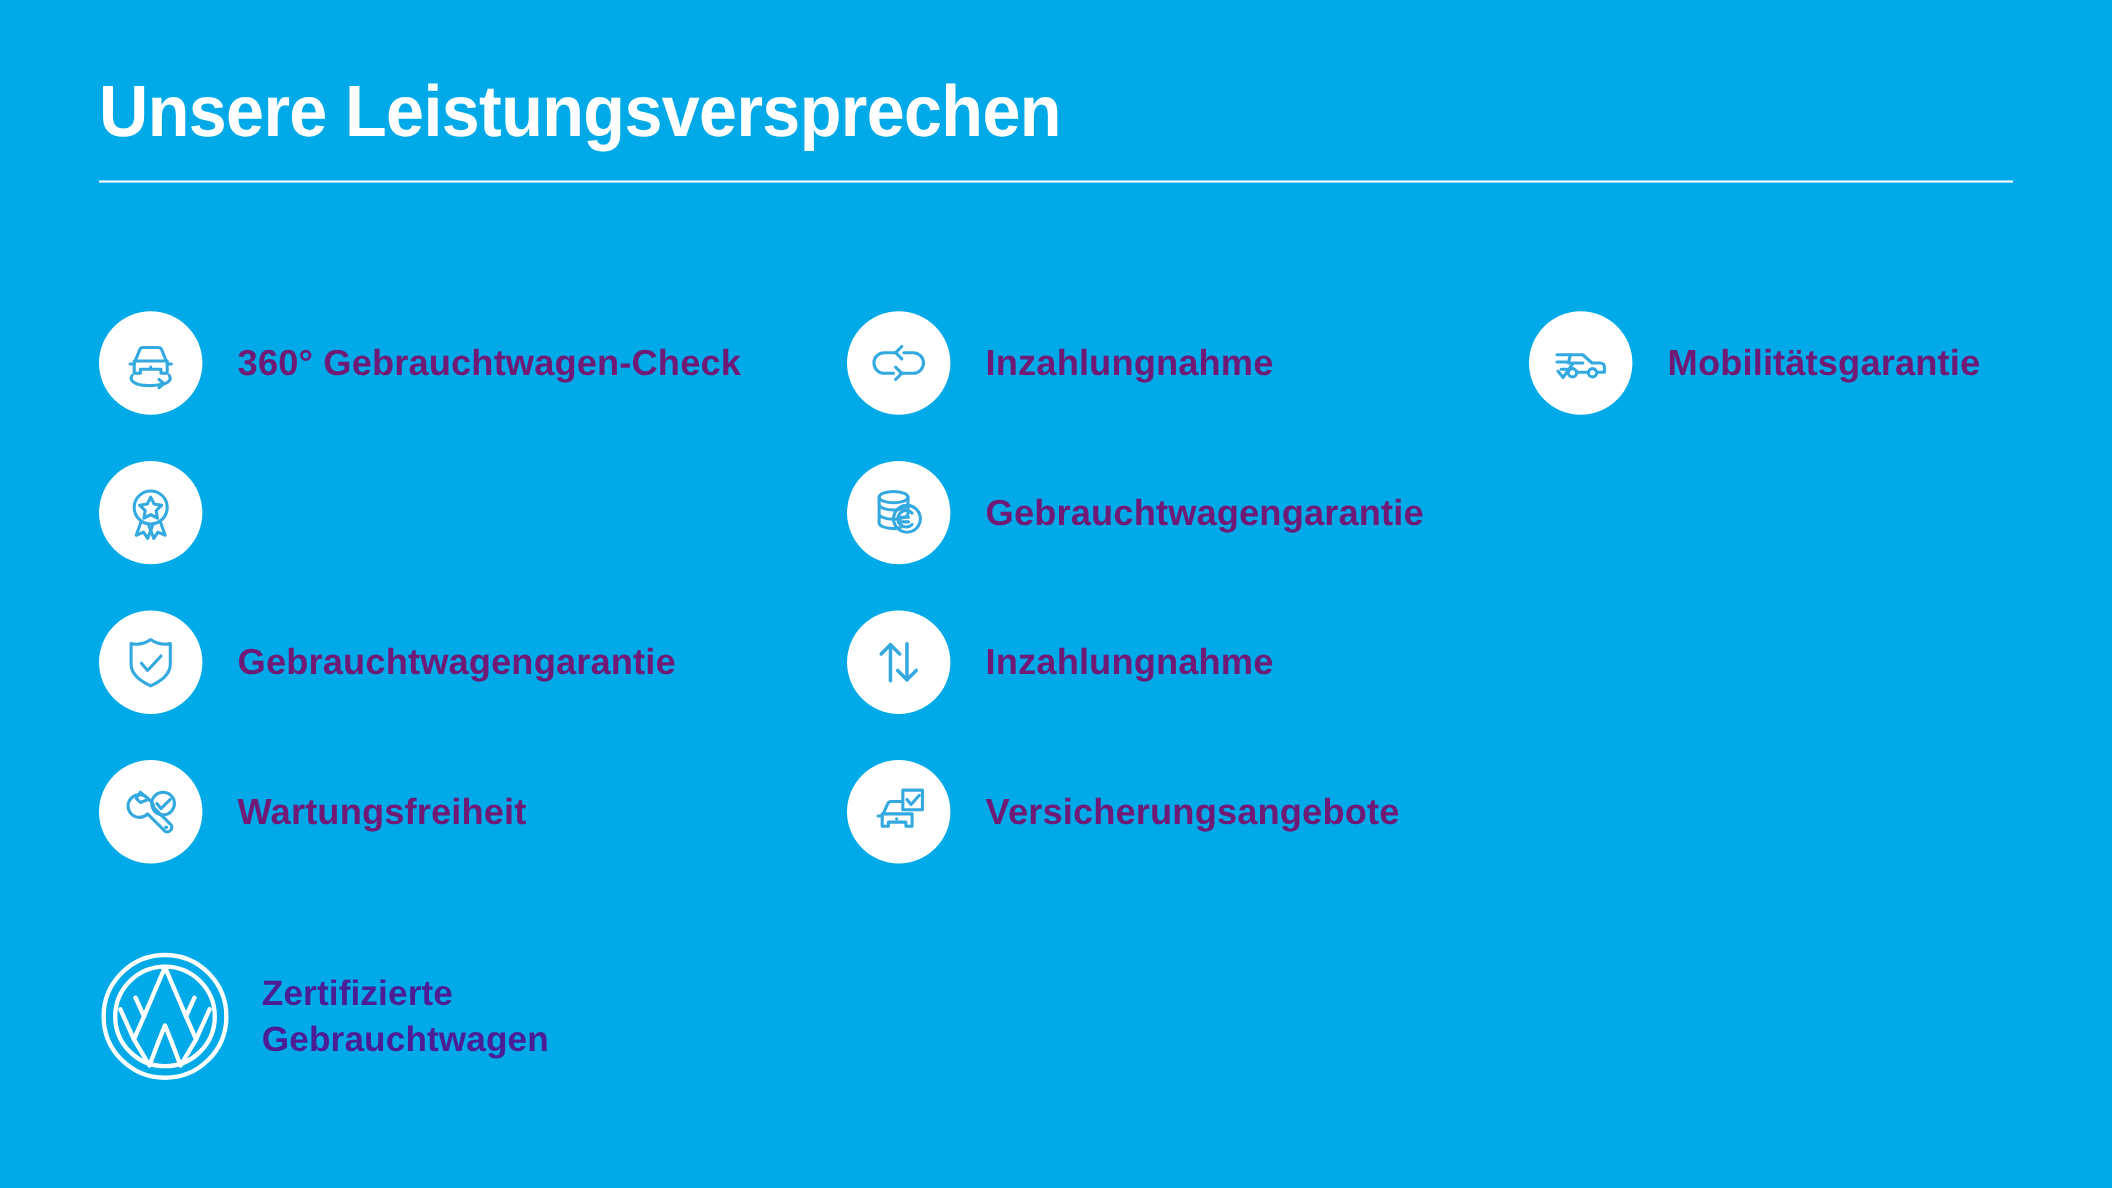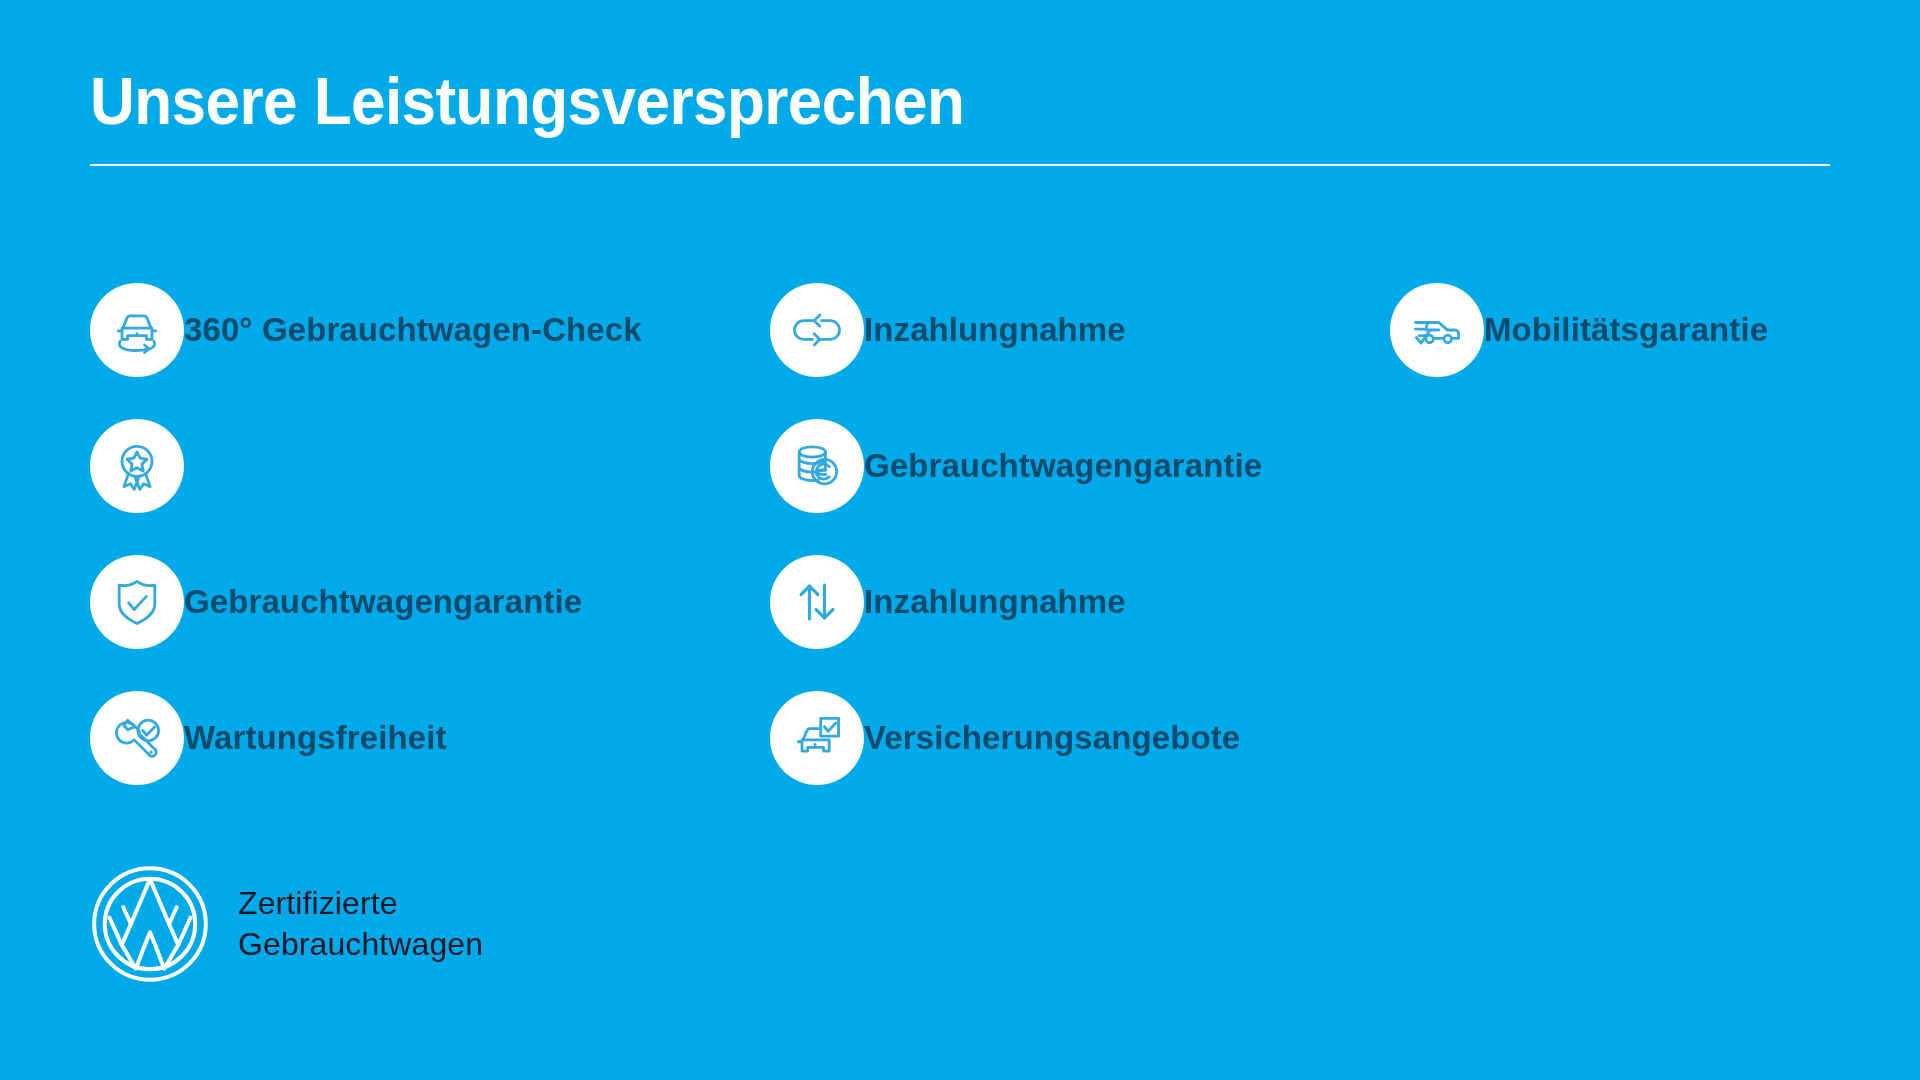--- a/index.html
+++ b/index.html
@@ -81,21 +81,22 @@
     display: flex;
     align-items: center;
     justify-content: center;
   }
   .badge svg {
     width: 60px;
     height: 60px;
     display: block;
   }
   .item-label {
-    color: #0c4a6e;
+    margin-left: 32px;
+    color: #701a75;
     font-size: 33px;
     line-height: 40px;
     font-weight: 600;
     letter-spacing: 0.1px;
     white-space: nowrap;
     text-align: center;
   }
 
   
   .brand {
@@ -106,24 +107,24 @@
     align-items: center;
   }
   .brand-logo {
     flex: 0 0 auto;
     width: 124px;
     height: 124px;
   }
   .brand-logo svg { display: block; width: 124px; height: 124px; }
   .brand-text {
     margin-left: 26px;
-    color: #0f172a;
+    color: #4c1d95;
     font-size: 32px;
     line-height: 41px;
-    font-weight: 400;
+    font-weight: 700;
     letter-spacing: 0.1px;
   }
   .brand-text .l2 { display: block; }
 </style>
 </head>
 <body>
 
 <div class="slide">
 
   <div class="header">

